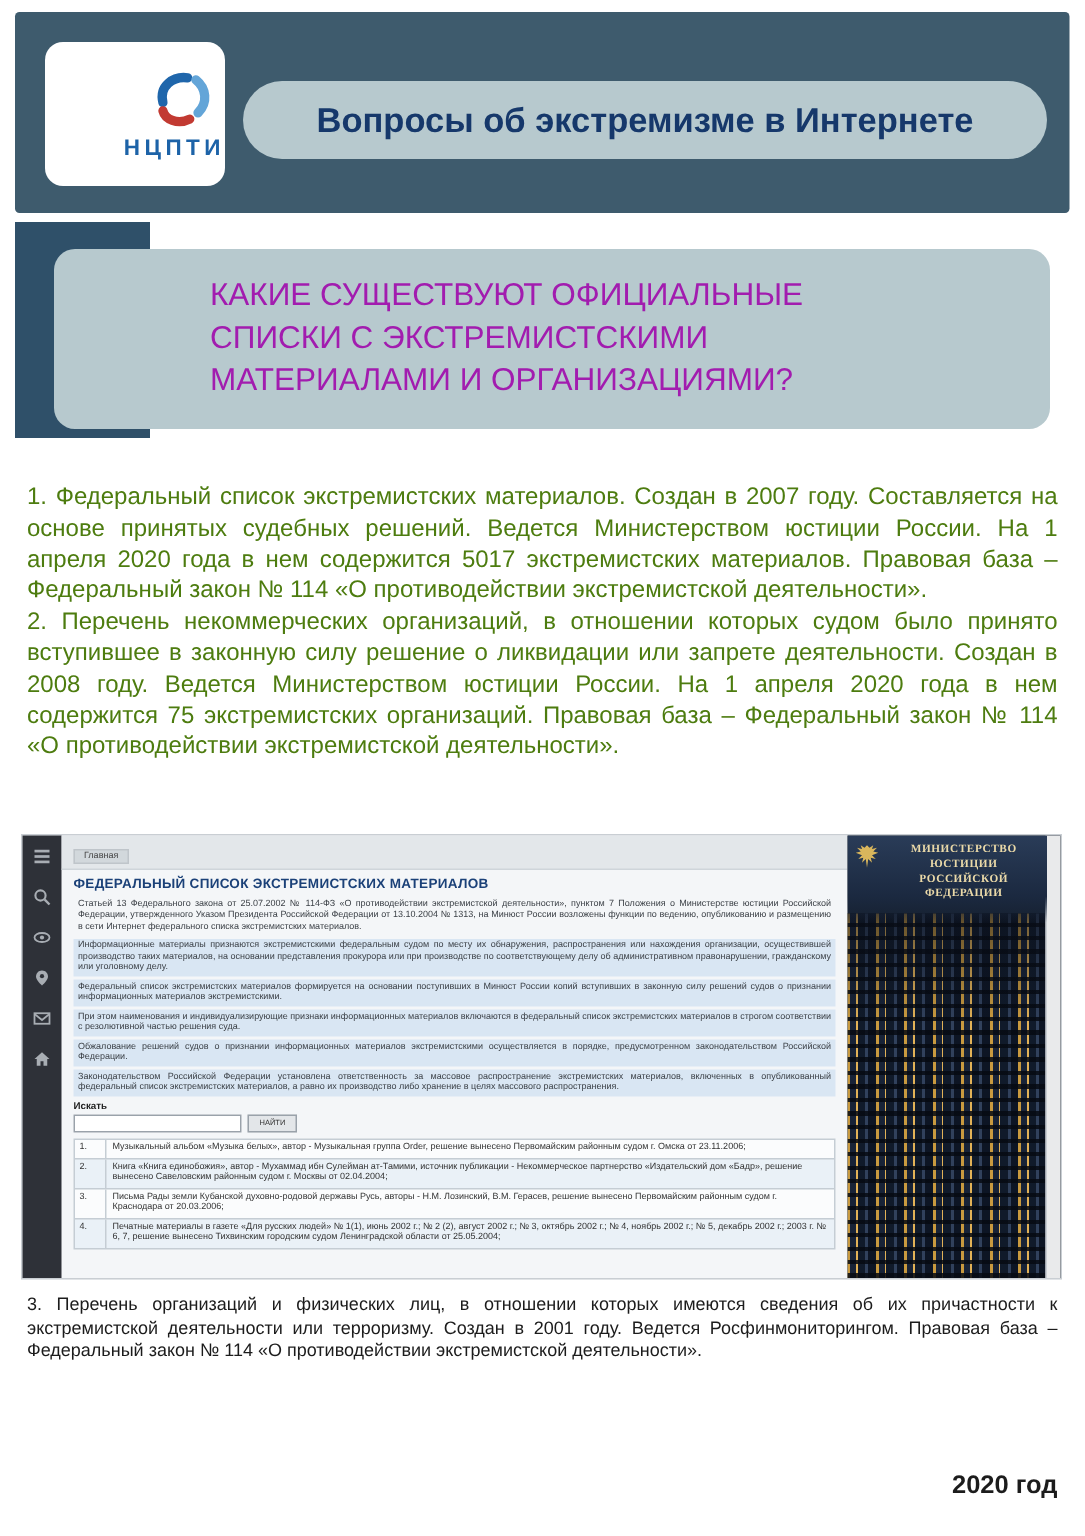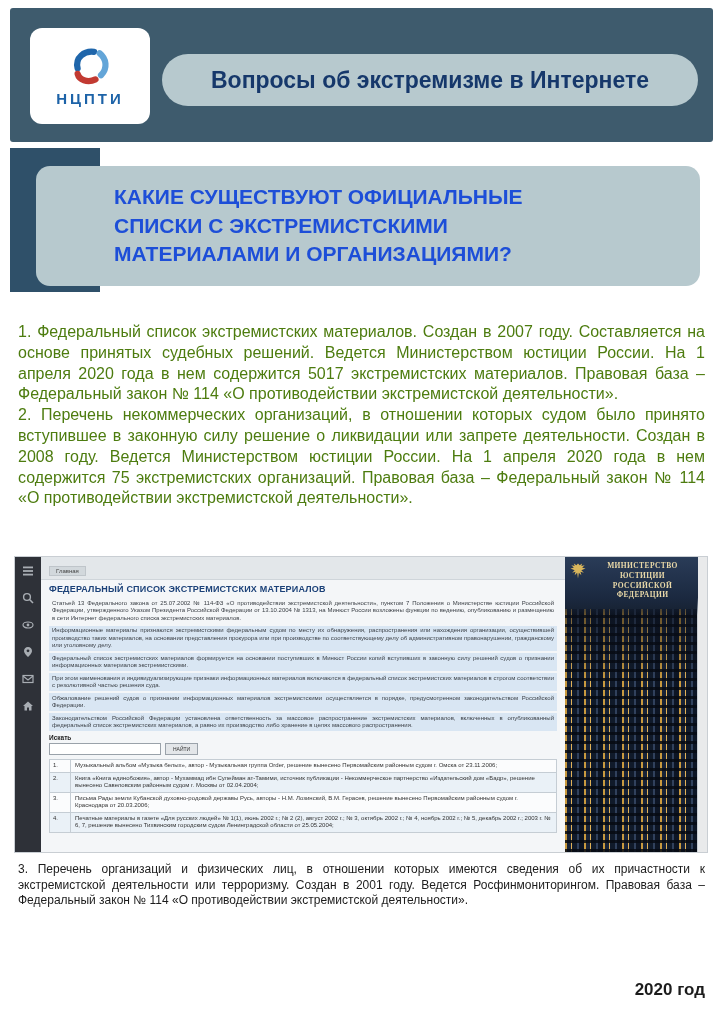--- a/index.html
+++ b/index.html
@@ -1,28 +1,28 @@
 <!DOCTYPE html>
 <html><head>
 <meta charset="utf-8">
 <style>
   html,body{margin:0;padding:0;background:#ffffff;}
   .page{position:relative;width:723px;height:1024px;background:#ffffff;font-family:"Liberation Sans",sans-serif;overflow:hidden;}
 
   
   .topbar{position:absolute;left:10px;top:8px;width:703px;height:134px;background:#3e5b6d;border-radius:3px;}
-  .logo-box{position:absolute;left:20px;top:20px;width:120px;height:96px;background:#ffffff;border-radius:12px;display:flex;flex-direction:column;align-items:center;justify-content:center;gap:1px;}
+  .logo-box{position:absolute;left:20px;top:20px;width:120px;height:96px;background:#ffffff;border-radius:12px;display:flex;flex-direction:column;align-items:flex-end;justify-content:center;gap:1px;}
   .logo-text{color:#1d63a8;font-weight:bold;font-size:15px;letter-spacing:3px;}
   .title-pill{position:absolute;left:152px;top:46px;width:536px;height:52px;background:#b7c9ce;border-radius:27px;display:flex;align-items:center;justify-content:center;}
   .title-pill span{color:#16386b;font-size:23px;font-weight:bold;}
 
   
   .accent-block{position:absolute;left:10px;top:148px;width:90px;height:144px;background:#2f5069;}
   .question-box{position:absolute;left:36px;top:166px;width:664px;height:120px;background:#b7c9ce;border-radius:14px;display:flex;align-items:center;}
-  .question-text{margin-left:78px;width:450px;color:#1d4ed8;font-size:21px;font-weight:bold;line-height:1.35;}
+  .question-text{margin-left:104px;width:450px;color:#a21caf;font-size:21px;font-weight:normal;line-height:1.35;}
 
   
   .body-text{position:absolute;left:18px;top:322px;width:687px;font-size:16px;line-height:1.3;color:#4d7c0f;text-align:justify;}
   .body-text p{margin:0;}
   .body-text-2{position:absolute;left:18px;top:862px;width:687px;font-size:12px;line-height:1.3;color:#1c1c1c;text-align:justify;}
   .body-text-2 p{margin:0;}
 
   
   .screenshot{position:absolute;left:14px;top:556px;width:694px;height:297px;border:1px solid #c9ced3;display:flex;background:#f4f6f8;box-sizing:border-box;}
   .ss-sidebar{flex:0 0 26px;background:#2e3138;display:flex;flex-direction:column;align-items:center;padding-top:8px;gap:15px;}

